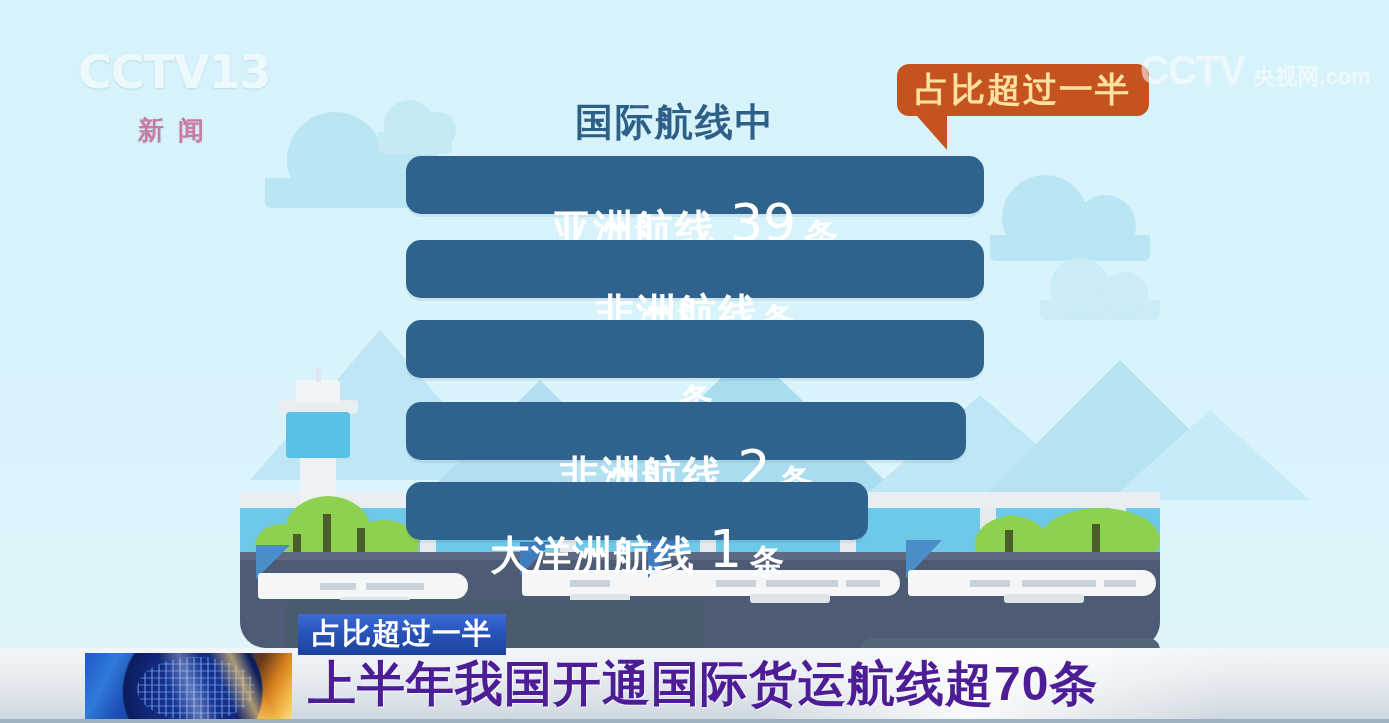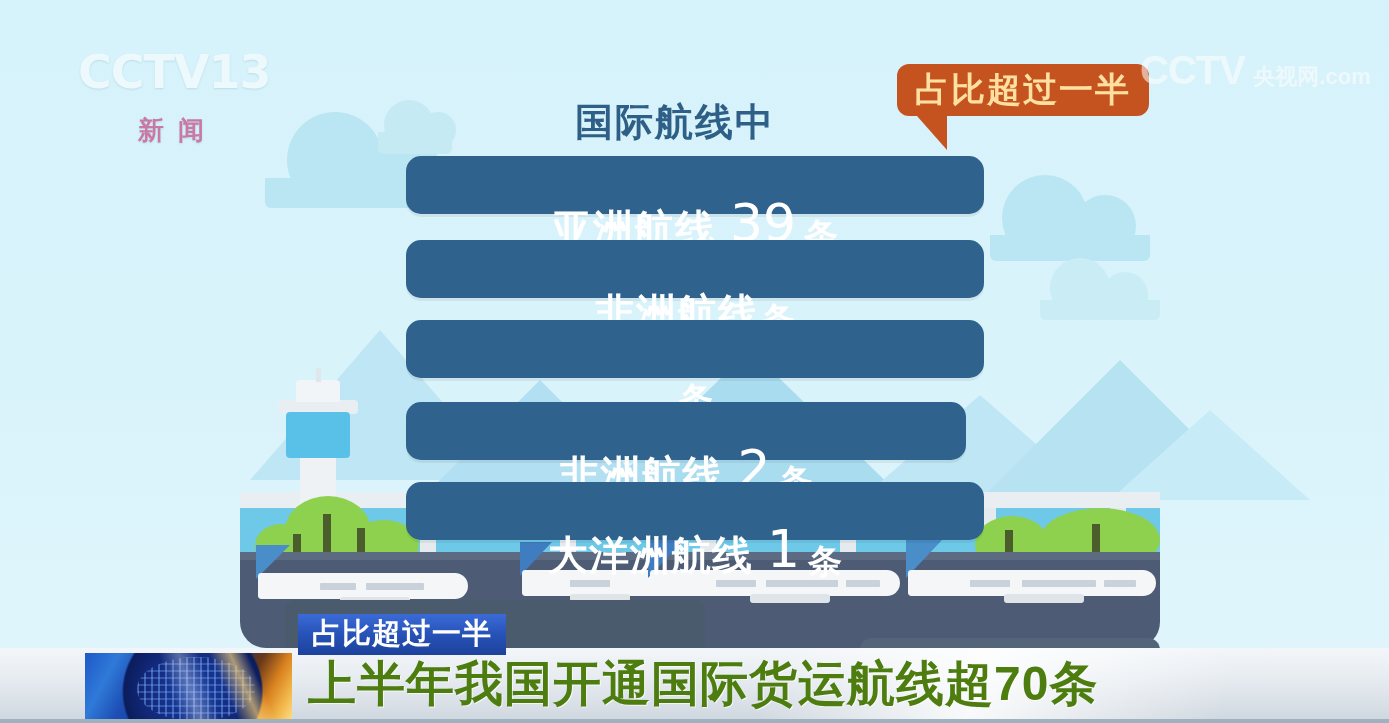--- a/index.html
+++ b/index.html
@@ -190,21 +190,21 @@
     position:absolute;left:298px;top:614px;
     background:linear-gradient(180deg,#3b6bd6 0%,#2550b4 55%,#1d429c 100%);
     padding:5px 14px 7px 14px;
   }
   .tag-text{
     font-size:29px;font-weight:bold;color:#ffffff;letter-spacing:1px;
     line-height:1;white-space:nowrap;
   }
   .headline{
     position:absolute;left:308px;top:655px;
-    font-size:48px;font-weight:bold;color:#4d7c0f;letter-spacing:1px;
+    font-size:48px;font-weight:bold;color:#4c1d95;letter-spacing:1px;
     white-space:nowrap;line-height:1.2;
     text-shadow:1px 1px 0 rgba(255,255,255,.7);
   }
   .lower-tabL{
     position:absolute;left:285px;top:600px;width:420px;height:50px;
     background:#4b5b6e;border-radius:12px 12px 0 0;
   }
   .lower-tabR{
     position:absolute;left:860px;top:638px;width:300px;height:26px;
     background:#556579;border-radius:12px 12px 0 0;
@@ -332,21 +332,21 @@
   </div>
 
   <div class="bar" style="left:406px;top:402px;width:560px;">
     <div class="bar-content">
       <span class="bar-label">非洲航线</span>
       <span class="bar-number">2</span>
       <span class="bar-unit">条</span>
     </div>
   </div>
 
-  <div class="bar" style="left:406px;top:482px;width:578px;">
+  <div class="bar" style="left:406px;top:482px;width:462px;">
     <div class="bar-content">
       <span class="bar-label">大洋洲航线</span>
       <span class="bar-number">1</span>
       <span class="bar-unit">条</span>
     </div>
   </div>
 
   <div class="wm-cctv">
     <div class="lg">CCTV13</div>
     <div class="sub">新闻</div>

